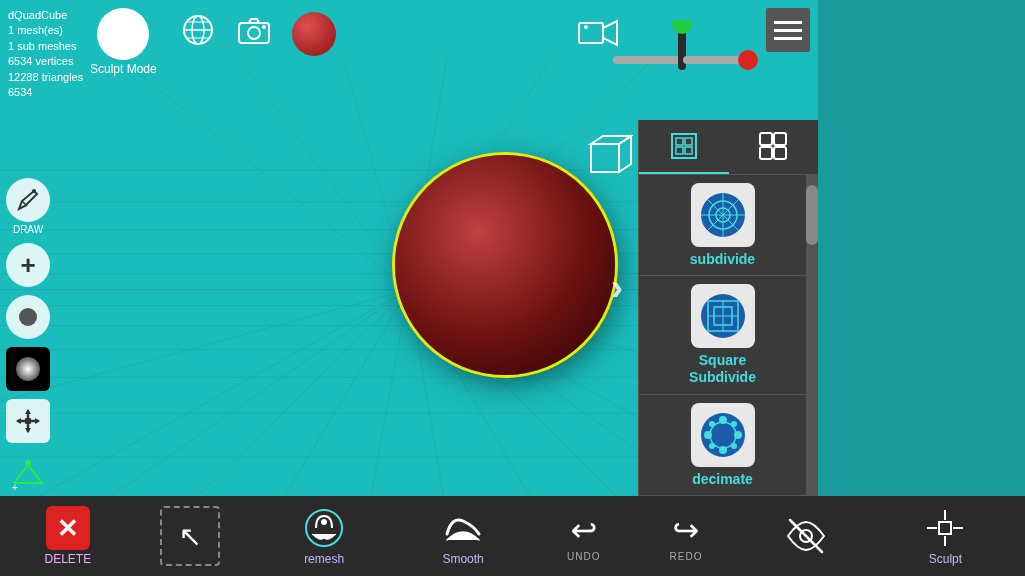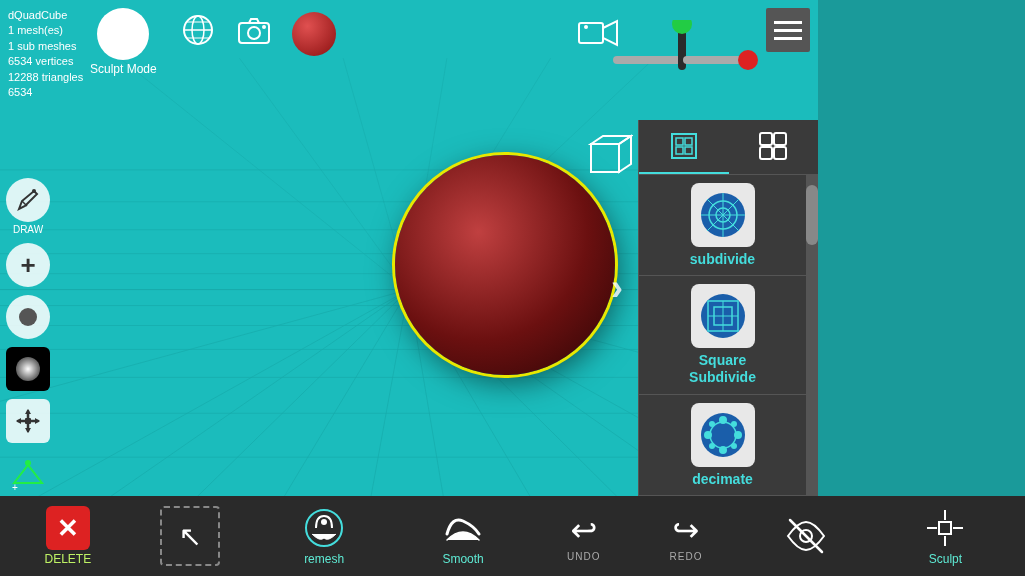--- a/index.html
+++ b/index.html
@@ -299,21 +299,21 @@
     .bottom-btn {
       display: flex;
       flex-direction: column;
       align-items: center;
       gap: 2px;
       cursor: pointer;
       min-width: 70px;
     }
     .bottom-btn-label {
       font-size: 12px;
-      color: #5eead4;
+      color: #c4b5fd;
     }
 
     
     .delete-btn {
       display: flex;
       flex-direction: column;
       align-items: center;
       gap: 2px;
       cursor: pointer;
     }
@@ -323,21 +323,21 @@
       background: #dd2222;
       border-radius: 6px;
       display: flex;
       align-items: center;
       justify-content: center;
       color: white;
       font-size: 26px;
       font-weight: bold;
     }
     .delete-label {
-      color: #bef264;
+      color: #f0abfc;
       font-size: 12px;
     }
 
     
     .cursor-btn {
       width: 60px;
       height: 60px;
       border: 2px dashed #888;
       border-radius: 4px;
       display: flex;

